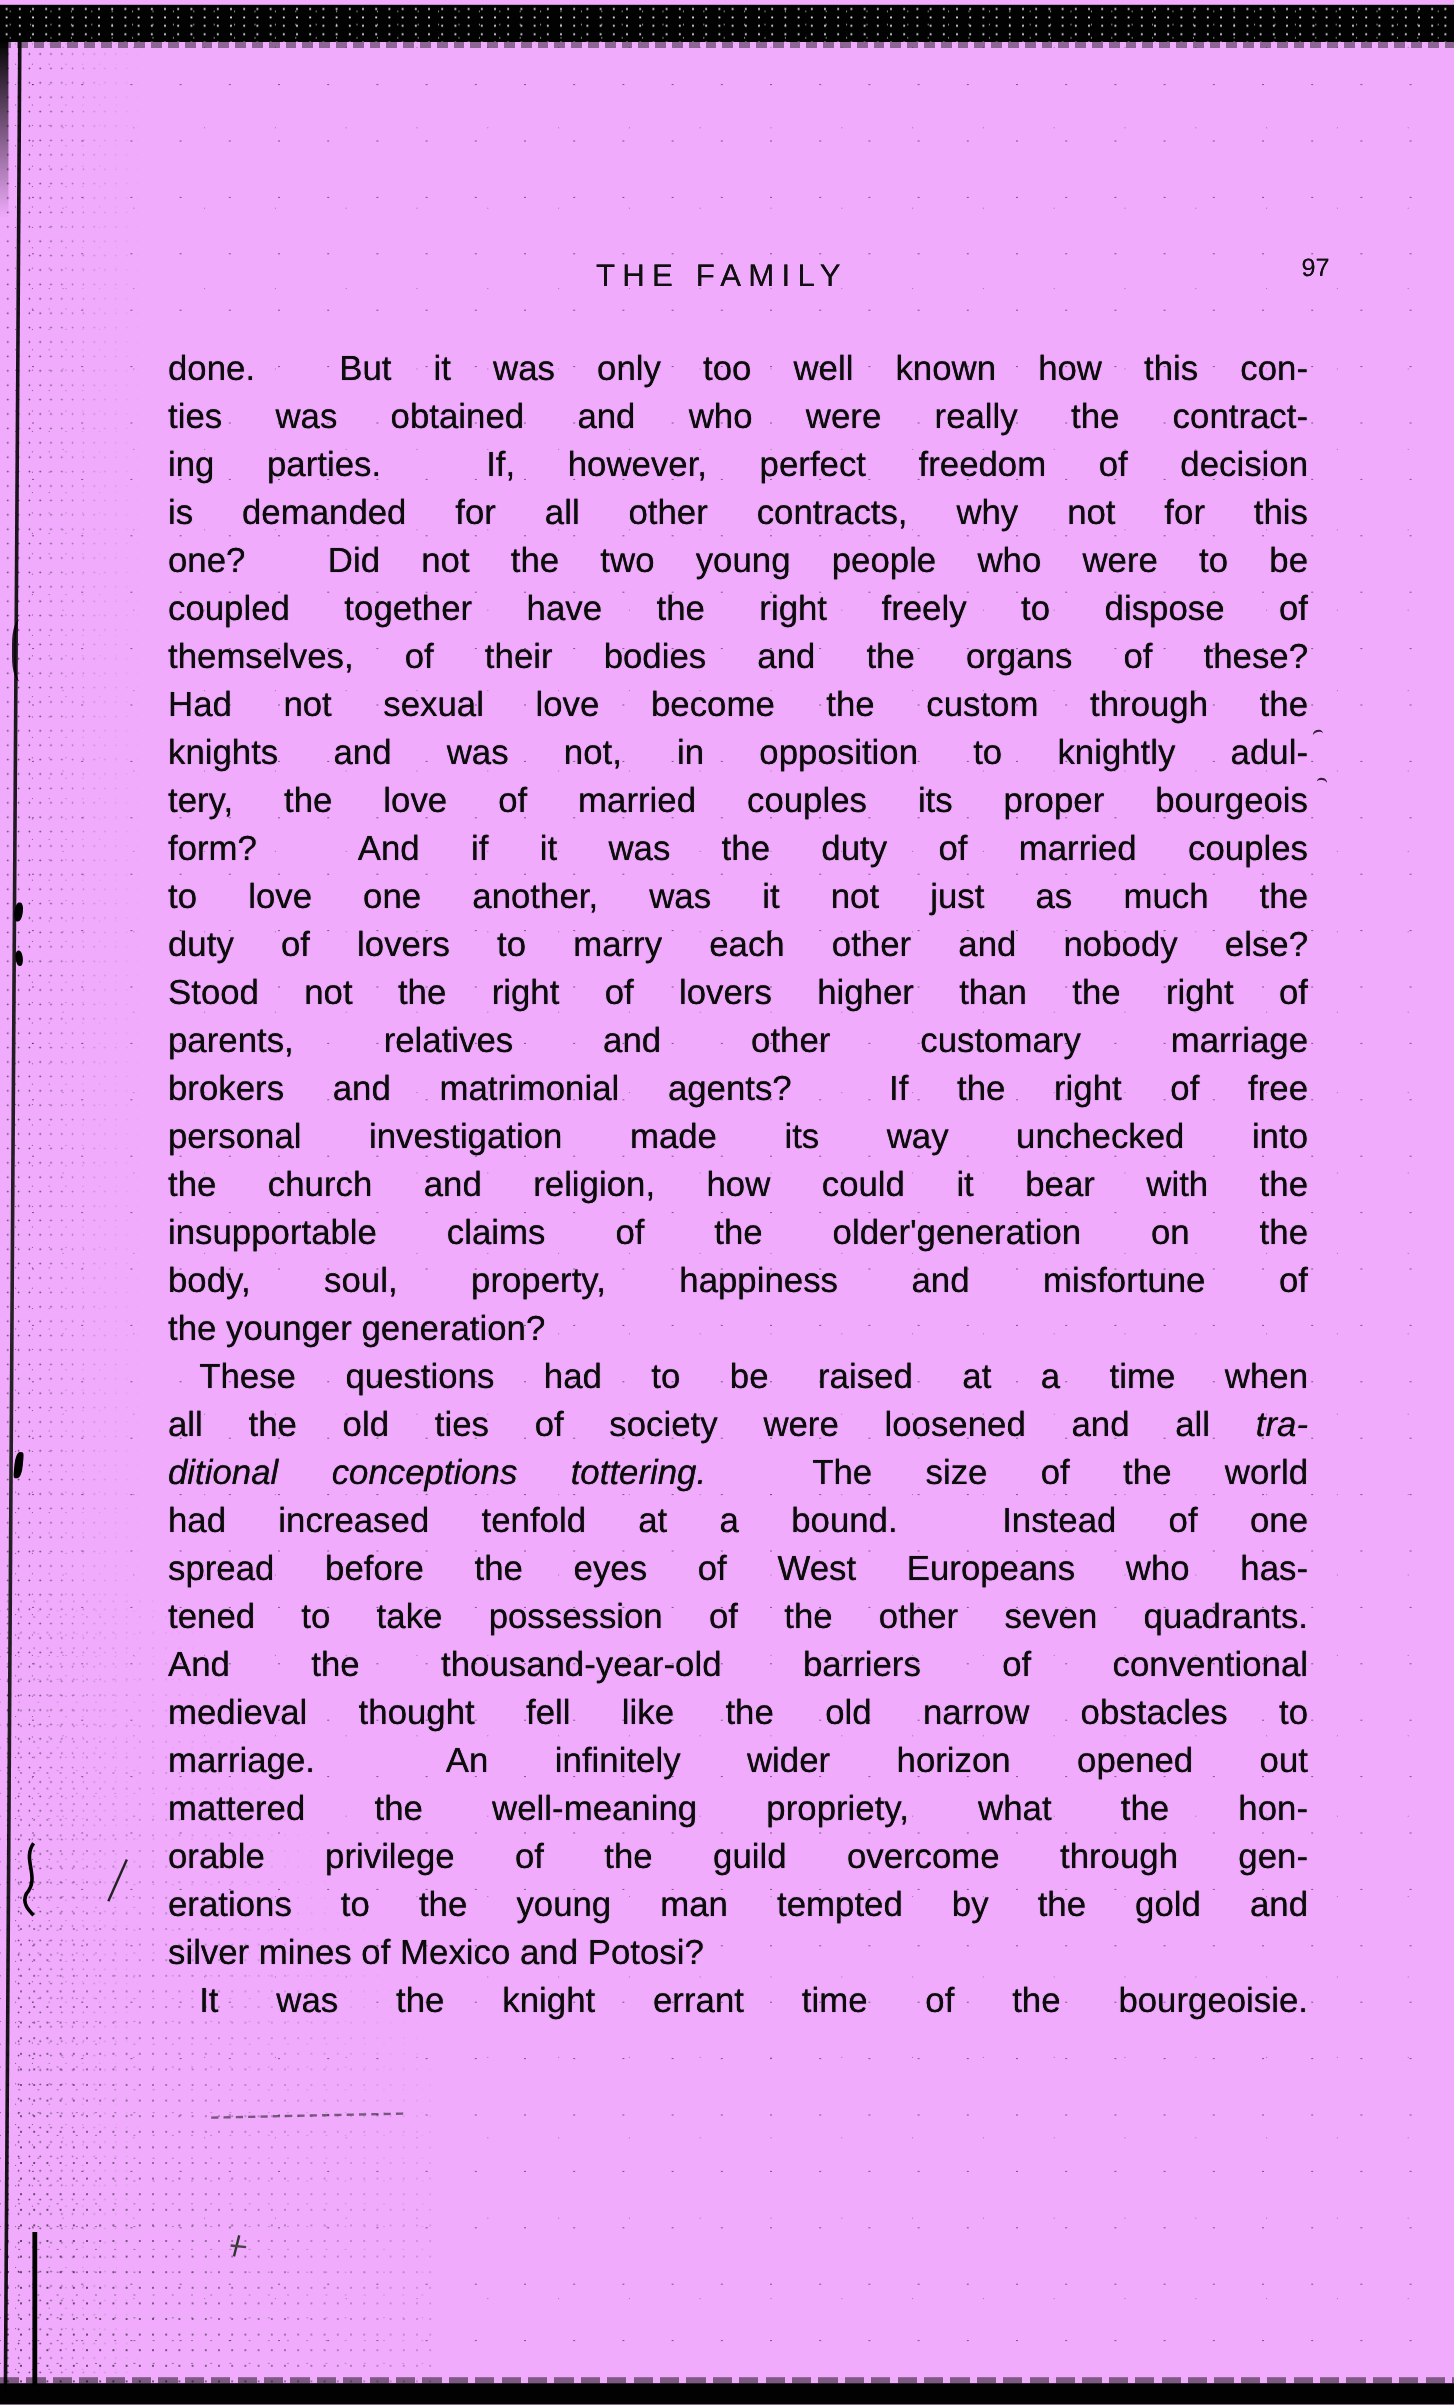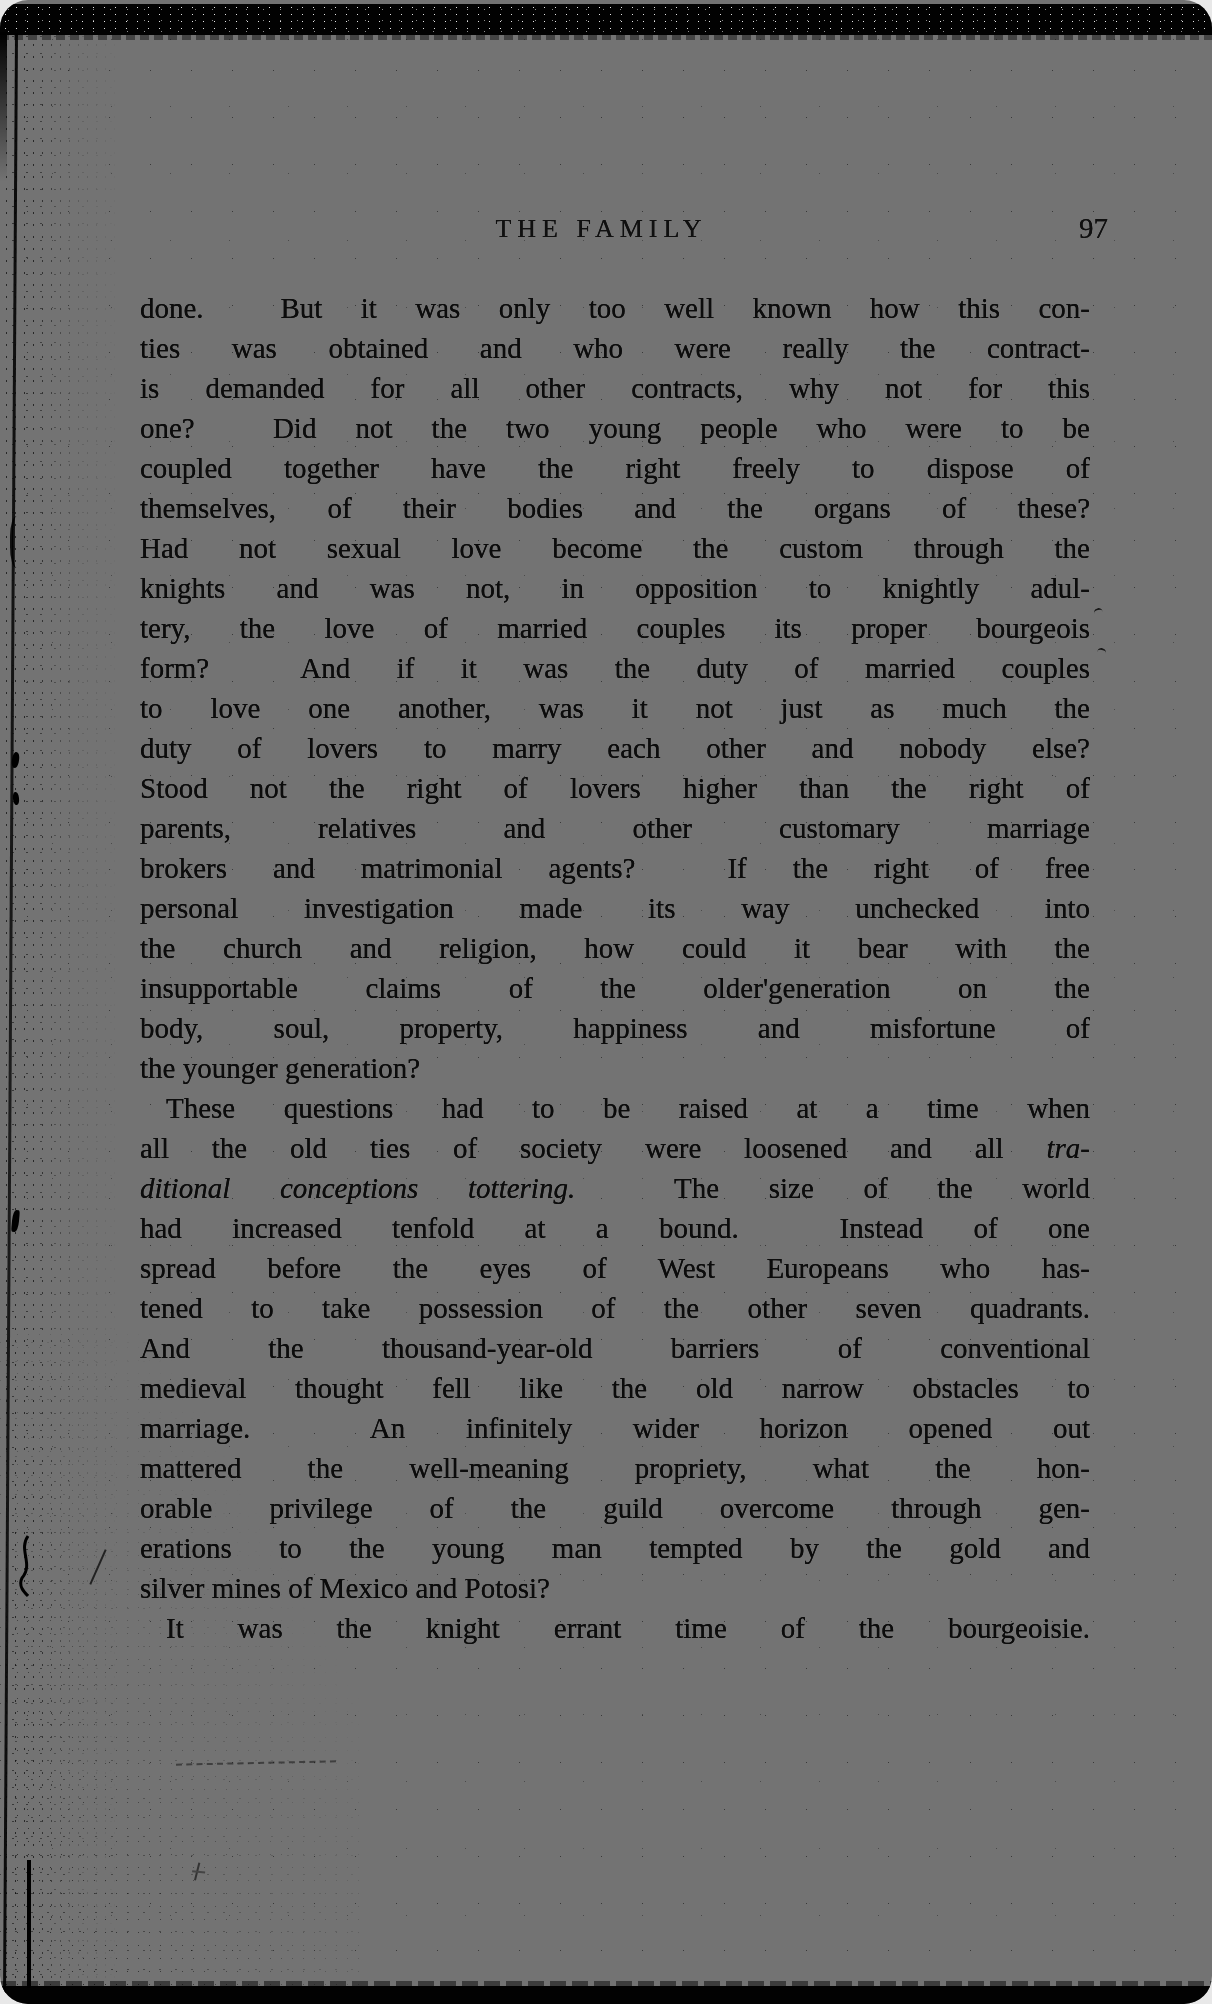--- a/index.html
+++ b/index.html
@@ -1,23 +1,22 @@
 <!DOCTYPE html>
 <html><head>
 <meta charset="utf-8">
 <style>
   html,body{margin:0;padding:0;background:#e8e8e8;}
   .page{
     position:relative;
     width:1212px;height:2004px;
-    background:#737373;
+    background:#f0abfc;
     overflow:hidden;
-    font-family:Liberation Serif, serif;
+    font-family:Liberation Sans, sans-serif;
     color:#0d0d0d;
-    border-radius:28px;
   }
 
   
   .noise-all{
     position:absolute;left:0;top:36px;right:0;bottom:22px;
     background-image:
       radial-gradient(circle, rgba(0,0,0,.50) .6px, transparent .9px),
       radial-gradient(circle, rgba(0,0,0,.35) .5px, transparent .8px);
     background-size:41px 47px, 59px 67px;
     background-position:7px 11px, 23px 37px;
@@ -114,21 +113,21 @@
   .running-head{
     position:absolute;left:113px;top:214px;width:977px;height:36px;
   }
   .head-title{
     position:absolute;left:50%;transform:translateX(-50%);
     font-size:26px;letter-spacing:6px;white-space:nowrap;
     color:#101010;text-shadow:0 0 .5px rgba(0,0,0,.85);
   }
   .page-number{
     position:absolute;right:-18px;top:-2px;
-    font-size:29px;color:#101010;text-shadow:0 0 .5px rgba(0,0,0,.85);
+    font-size:21px;color:#101010;text-shadow:0 0 .5px rgba(0,0,0,.85);
   }
 
   
   .body-text{
     position:absolute;left:113px;top:288px;width:977px;
     font-size:29px;
     color:#0c0c0c;
     text-shadow:0 0 .6px rgba(0,0,0,.9);
   }
   .line{
@@ -171,20 +170,21 @@
   <div class="tick-mark tick2"></div>
 
   <div class="running-head">
     <div class="head-title">THE FAMILY</div>
     <div class="page-number">97</div>
   </div>
 
   <div class="body-text">
       <div class="line"><span>done.  But it was only too well known how this con-</span></div>
       <div class="line"><span>ties was obtained and who were really the contract-</span></div>
+      <div class="line"><span>ing parties.  If, however, perfect freedom of decision</span></div>
       <div class="line"><span>is demanded for all other contracts, why not for this</span></div>
       <div class="line"><span>one?  Did not the two young people who were to be</span></div>
       <div class="line"><span>coupled together have the right freely to dispose of</span></div>
       <div class="line"><span>themselves, of their bodies and the organs of these?</span></div>
       <div class="line"><span>Had not sexual love become the custom through the</span></div>
       <div class="line"><span>knights and was not, in opposition to knightly adul-</span></div>
       <div class="line"><span>tery, the love of married couples its proper bourgeois</span></div>
       <div class="line"><span>form?  And if it was the duty of married couples</span></div>
       <div class="line"><span>to love one another, was it not just as much the</span></div>
       <div class="line"><span>duty of lovers to marry each other and nobody else?</span></div>

